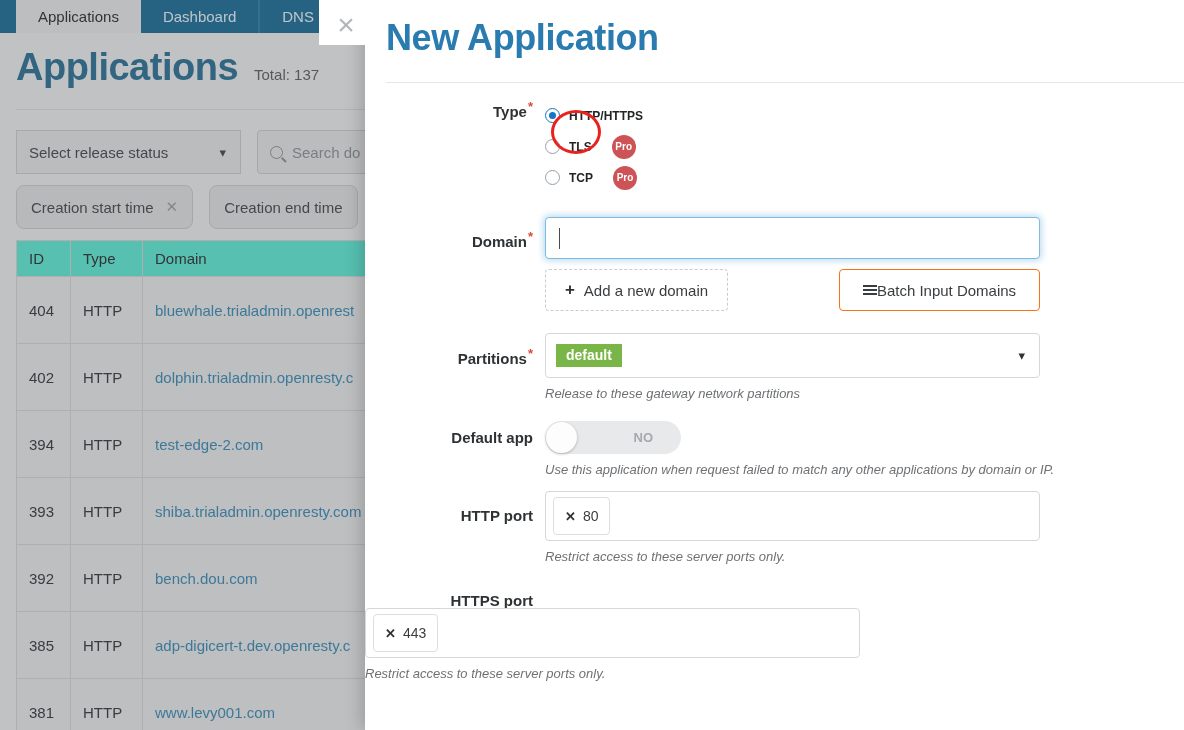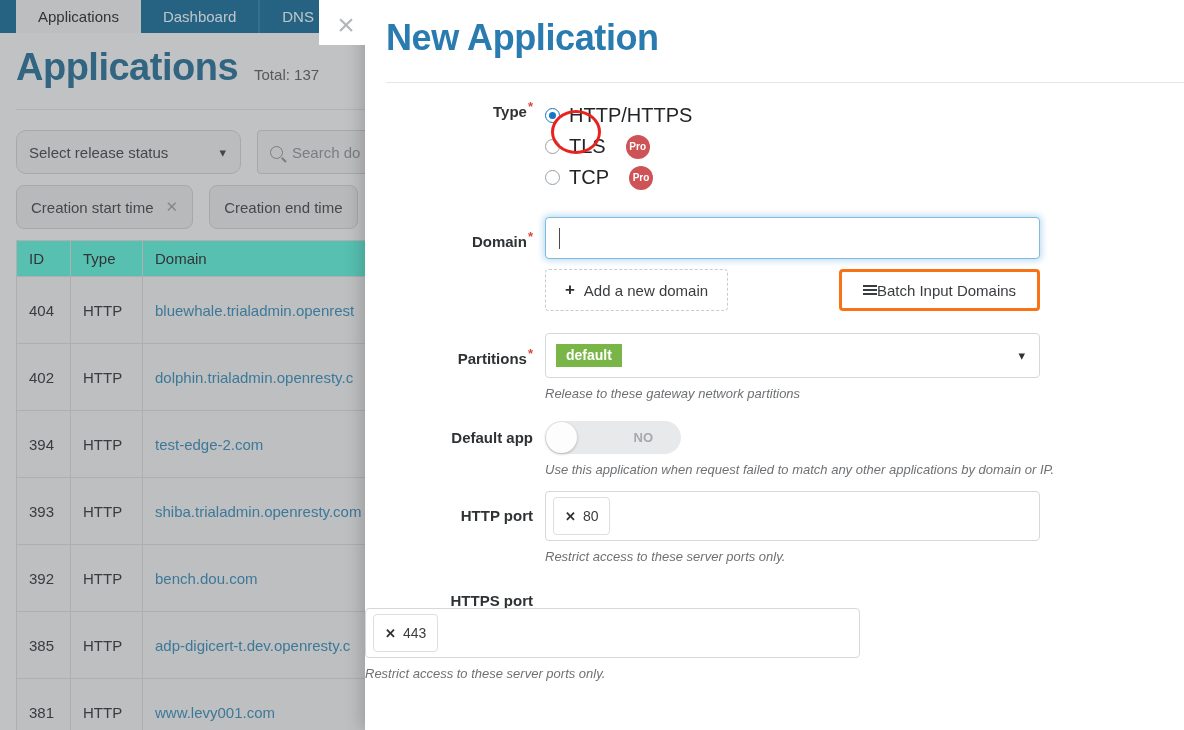--- a/index.html
+++ b/index.html
@@ -85,21 +85,21 @@
   
   .filters {
     position: absolute;
     top: 130px; left: 16px;
     display: flex;
     gap: 16px;
   }
   .select-box {
     width: 225px; height: 44px;
     border: 1px solid #c9cacb;
-    border-radius: 10px;
+    border-radius: 0;
     background: #e4e5e5;
     display: flex;
     align-items: center;
     padding: 0 12px;
     font-size: 15px;
     color: #44484b;
     position: relative;
   }
   .select-box .chev {
     position: absolute;
@@ -281,22 +281,22 @@
     border: 1.6px solid #1577c4;
   }
   .radio.on::after {
     content: "";
     position: absolute;
     inset: 2.6px;
     border-radius: 50%;
     background: #1577c4;
   }
   .radio-txt {
-    font-size: 20px;
-    font-weight: normal;
+    font-size: 12px;
+    font-weight: bold;
     color: #222527;
   }
   .pro {
     width: 24px; height: 24px;
     border-radius: 50%;
     background: #cd5356;
     color: #fff;
     font-size: 10px;
     font-weight: bold;
     display: flex;
@@ -350,21 +350,21 @@
     align-items: center;
     justify-content: center;
     gap: 9px;
     font-size: 15px;
     color: #3a3d40;
     cursor: pointer;
   }
   .btn-dashed .plus { font-size: 17px; font-weight: bold; color: #2f3234; }
   .btn-solid {
     width: 201px; height: 42px;
-    border: 3px solid #f97316;
+    border: 1px solid #f97316;
     border-radius: 4px;
     background: #fff;
     display: flex;
     align-items: center;
     justify-content: center;
     gap: 0;
     font-size: 15px;
     color: #3a3d40;
     cursor: pointer;
   }

